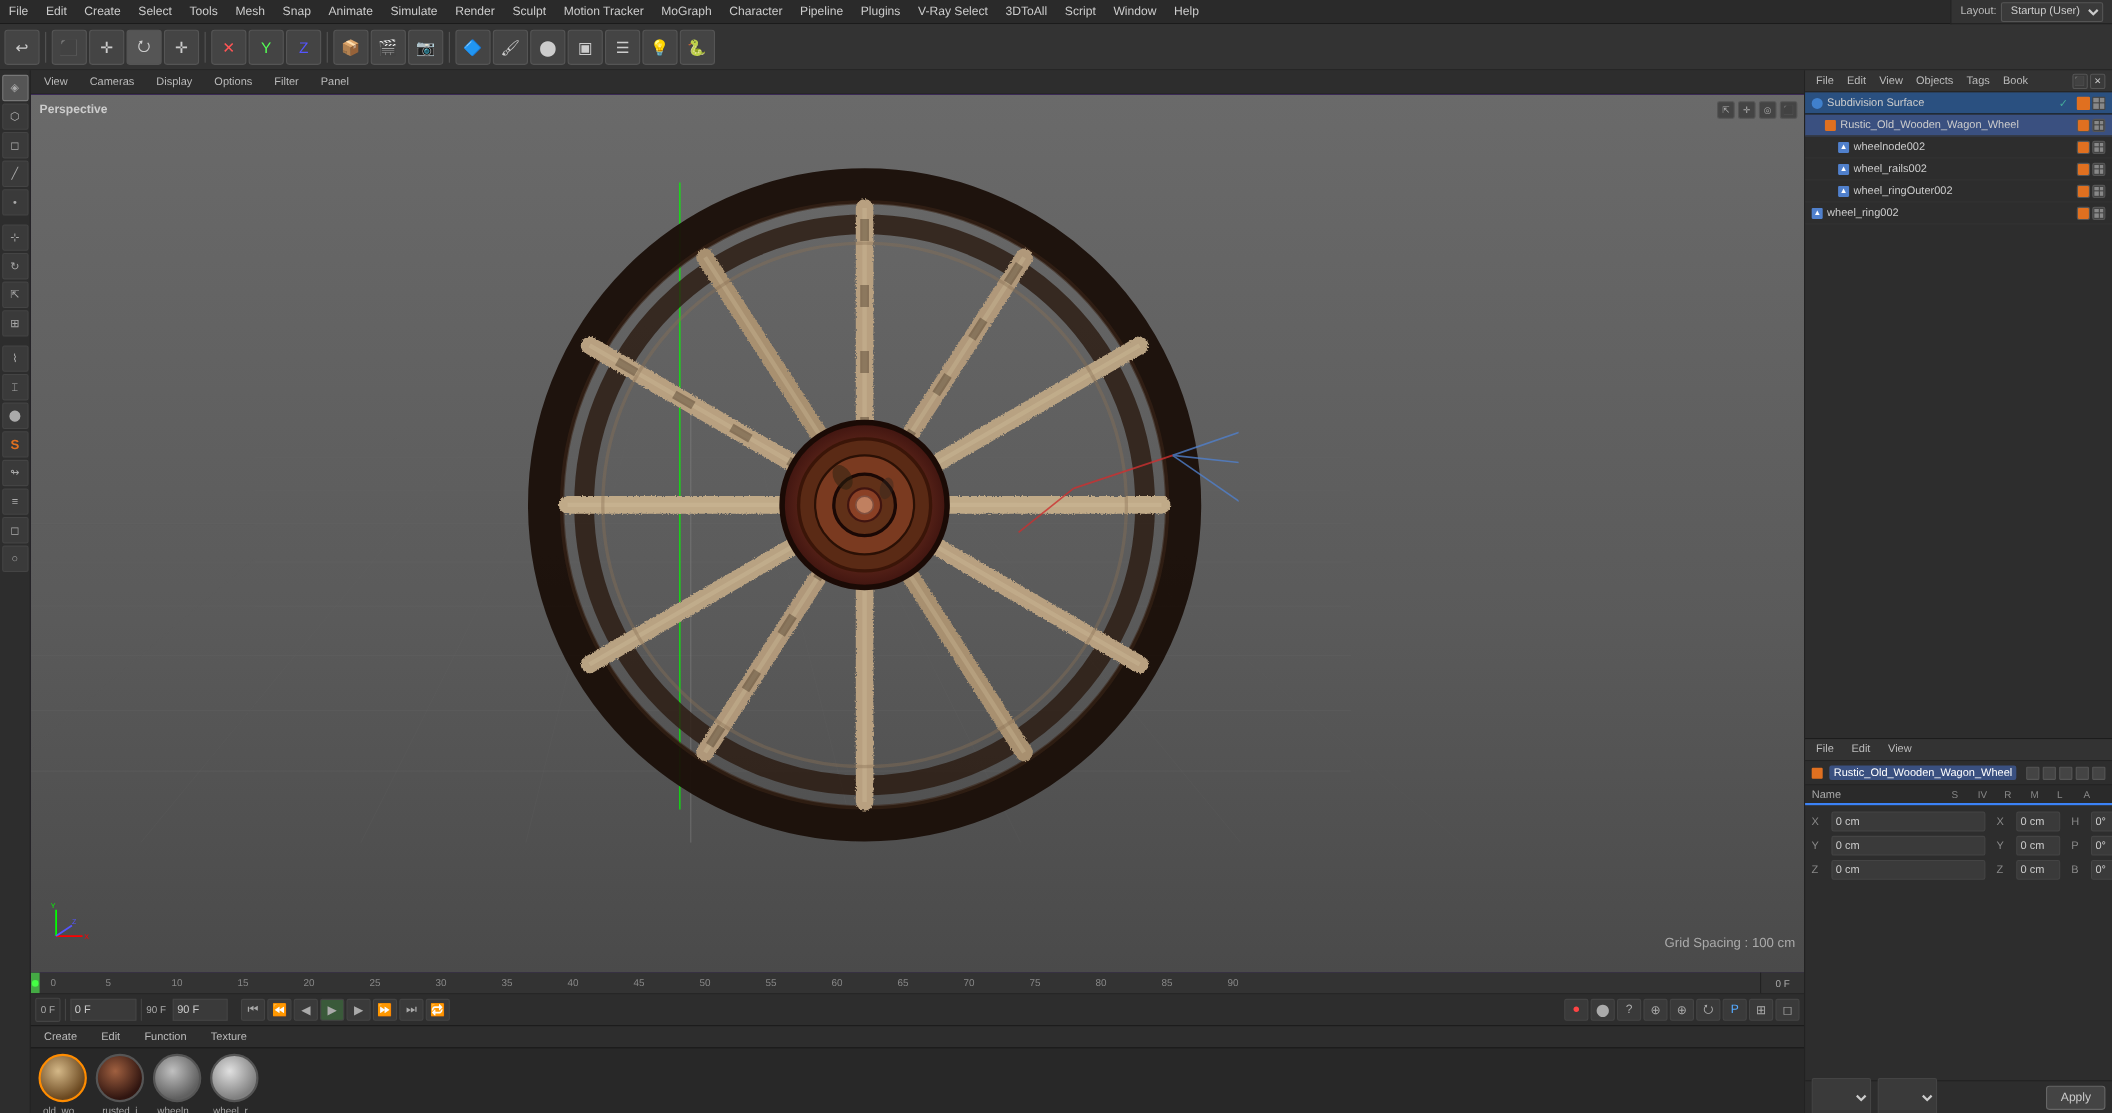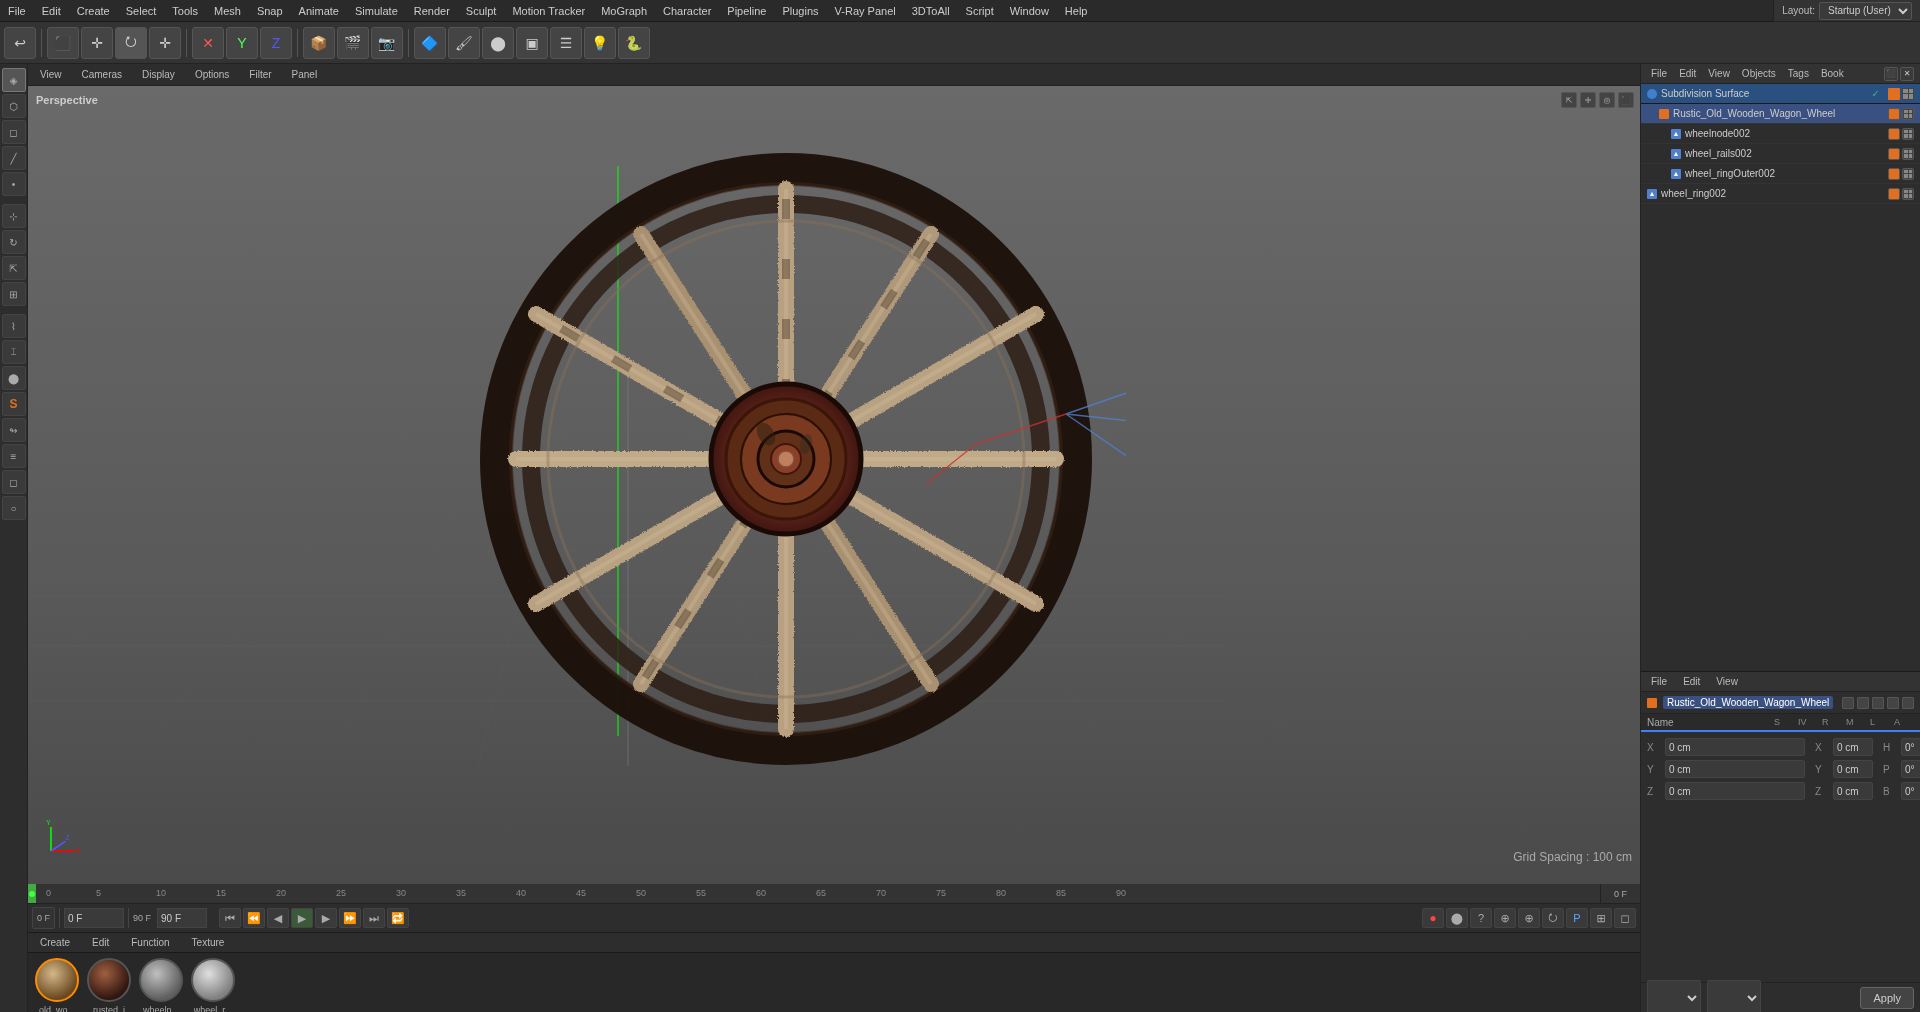--- a/index.html
+++ b/index.html
@@ -210,21 +210,21 @@
       <div class="menu-item">Snap</div>
       <div class="menu-item">Animate</div>
       <div class="menu-item">Simulate</div>
       <div class="menu-item">Render</div>
       <div class="menu-item">Sculpt</div>
       <div class="menu-item">Motion Tracker</div>
       <div class="menu-item">MoGraph</div>
       <div class="menu-item">Character</div>
       <div class="menu-item">Pipeline</div>
       <div class="menu-item">Plugins</div>
-      <div class="menu-item">V-Ray Panel</div>
+      <div class="menu-item">V-Ray Select</div>
       <div class="menu-item">3DToAll</div>
       <div class="menu-item">Script</div>
       <div class="menu-item">Window</div>
       <div class="menu-item">Help</div>
     </div>
   <div id="layout-bar">
     <span class="layout-label">Layout:</span>
     <select class="layout-dropdown">
       <option>Startup (User)</option>
     </select>

